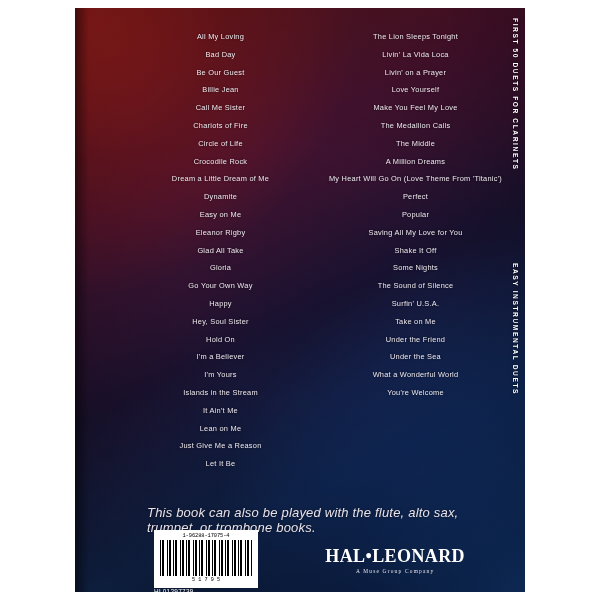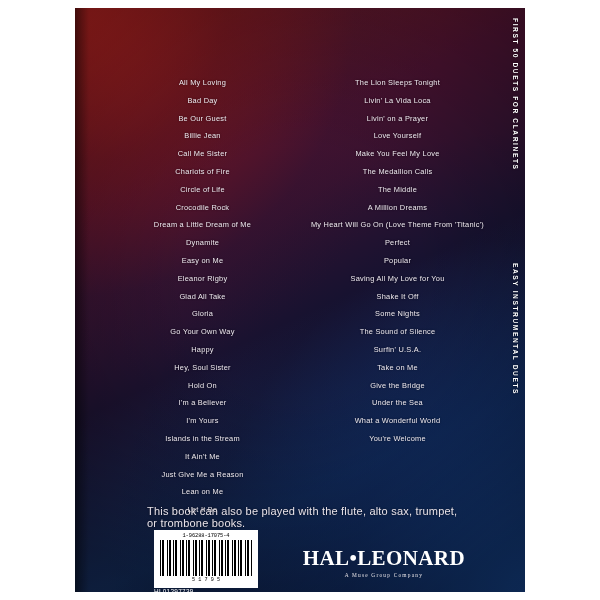--- a/index.html
+++ b/index.html
@@ -47,26 +47,25 @@
     left: 0; top: 0;
     width: 14px;
     height: 100%;
     background: linear-gradient(to right, rgba(0,0,0,0.45), rgba(0,0,0,0.0));
     z-index: 3;
   }
 
   
   #songs {
     position: absolute;
-    left: 30px;
+    left: 48px;
     top: 20px;
     width: 390px;
     display: flex;
     z-index: 4;
-    margin-top: 46px;
   }
   .col {
     width: 50%;
     box-sizing: border-box;
   }
   .song {
     color: #efeaf0;
     font-size: 7.4px;
     letter-spacing: 0.25px;
     text-align: center;
@@ -93,21 +92,22 @@
   #side-series { top: 10px; }
   #side-category { top: 255px; }
 
   
   #footnote {
     position: absolute;
     left: 72px;
     top: 497px;
     width: 320px;
     color: #e9e3ea;
-    font-size: 11px;
+    font-size: 13px;
+    font-style: italic;
     letter-spacing: 0.2px;
     text-align: left;
     z-index: 4;
     text-shadow: 0 0 2px rgba(0,0,0,0.55);
   }
 
   
   #barcode-box {
     position: absolute;
     left: 79px;
@@ -149,21 +149,21 @@
   
   #publisher {
     position: absolute;
     right: 60px;
     top: 538px;
     text-align: center;
     z-index: 6;
   }
   #pub-name {
     color: #ffffff;
-    font-size: 21px;
+    font-size: 18px;
     font-weight: bold;
     letter-spacing: 0.4px;
     font-family: "Liberation Serif", serif;
   }
   #pub-sub {
     color: #e6e2e6;
     font-size: 5.4px;
     letter-spacing: 1.2px;
     margin-top: 1px;
     font-family: "Liberation Serif", serif;
@@ -205,43 +205,43 @@
         <div class="song">Glad All Take</div>
         <div class="song">Gloria</div>
         <div class="song">Go Your Own Way</div>
         <div class="song">Happy</div>
         <div class="song">Hey, Soul Sister</div>
         <div class="song">Hold On</div>
         <div class="song">I'm a Believer</div>
         <div class="song">I'm Yours</div>
         <div class="song">Islands in the Stream</div>
         <div class="song">It Ain't Me</div>
+        <div class="song">Lean on Me</div>
         <div class="song">Just Give Me a Reason</div>
-        <div class="song">Lean on Me</div>
         <div class="song">Let It Be</div>
       </div>
       <div class="col">
         <div class="song">The Lion Sleeps Tonight</div>
         <div class="song">Livin' La Vida Loca</div>
         <div class="song">Livin' on a Prayer</div>
         <div class="song">Love Yourself</div>
         <div class="song">Make You Feel My Love</div>
         <div class="song">The Medallion Calls</div>
         <div class="song">The Middle</div>
         <div class="song">A Million Dreams</div>
         <div class="song">My Heart Will Go On (Love Theme From 'Titanic')</div>
         <div class="song">Perfect</div>
         <div class="song">Popular</div>
         <div class="song">Saving All My Love for You</div>
         <div class="song">Shake It Off</div>
         <div class="song">Some Nights</div>
         <div class="song">The Sound of Silence</div>
         <div class="song">Surfin' U.S.A.</div>
         <div class="song">Take on Me</div>
-        <div class="song">Give the Bridge</div>
+        <div class="song">Under the Friend</div>
         <div class="song">Under the Sea</div>
         <div class="song">What a Wonderful World</div>
         <div class="song">You're Welcome</div>
       </div>
     </div>
 
     <div class="side-label" id="side-series">FIRST 50 DUETS FOR CLARINETS</div>
     <div class="side-label" id="side-category">EASY INSTRUMENTAL DUETS</div>
 
     <div id="footnote">This book can also be played with the flute, alto sax, trumpet, or trombone books.</div>

